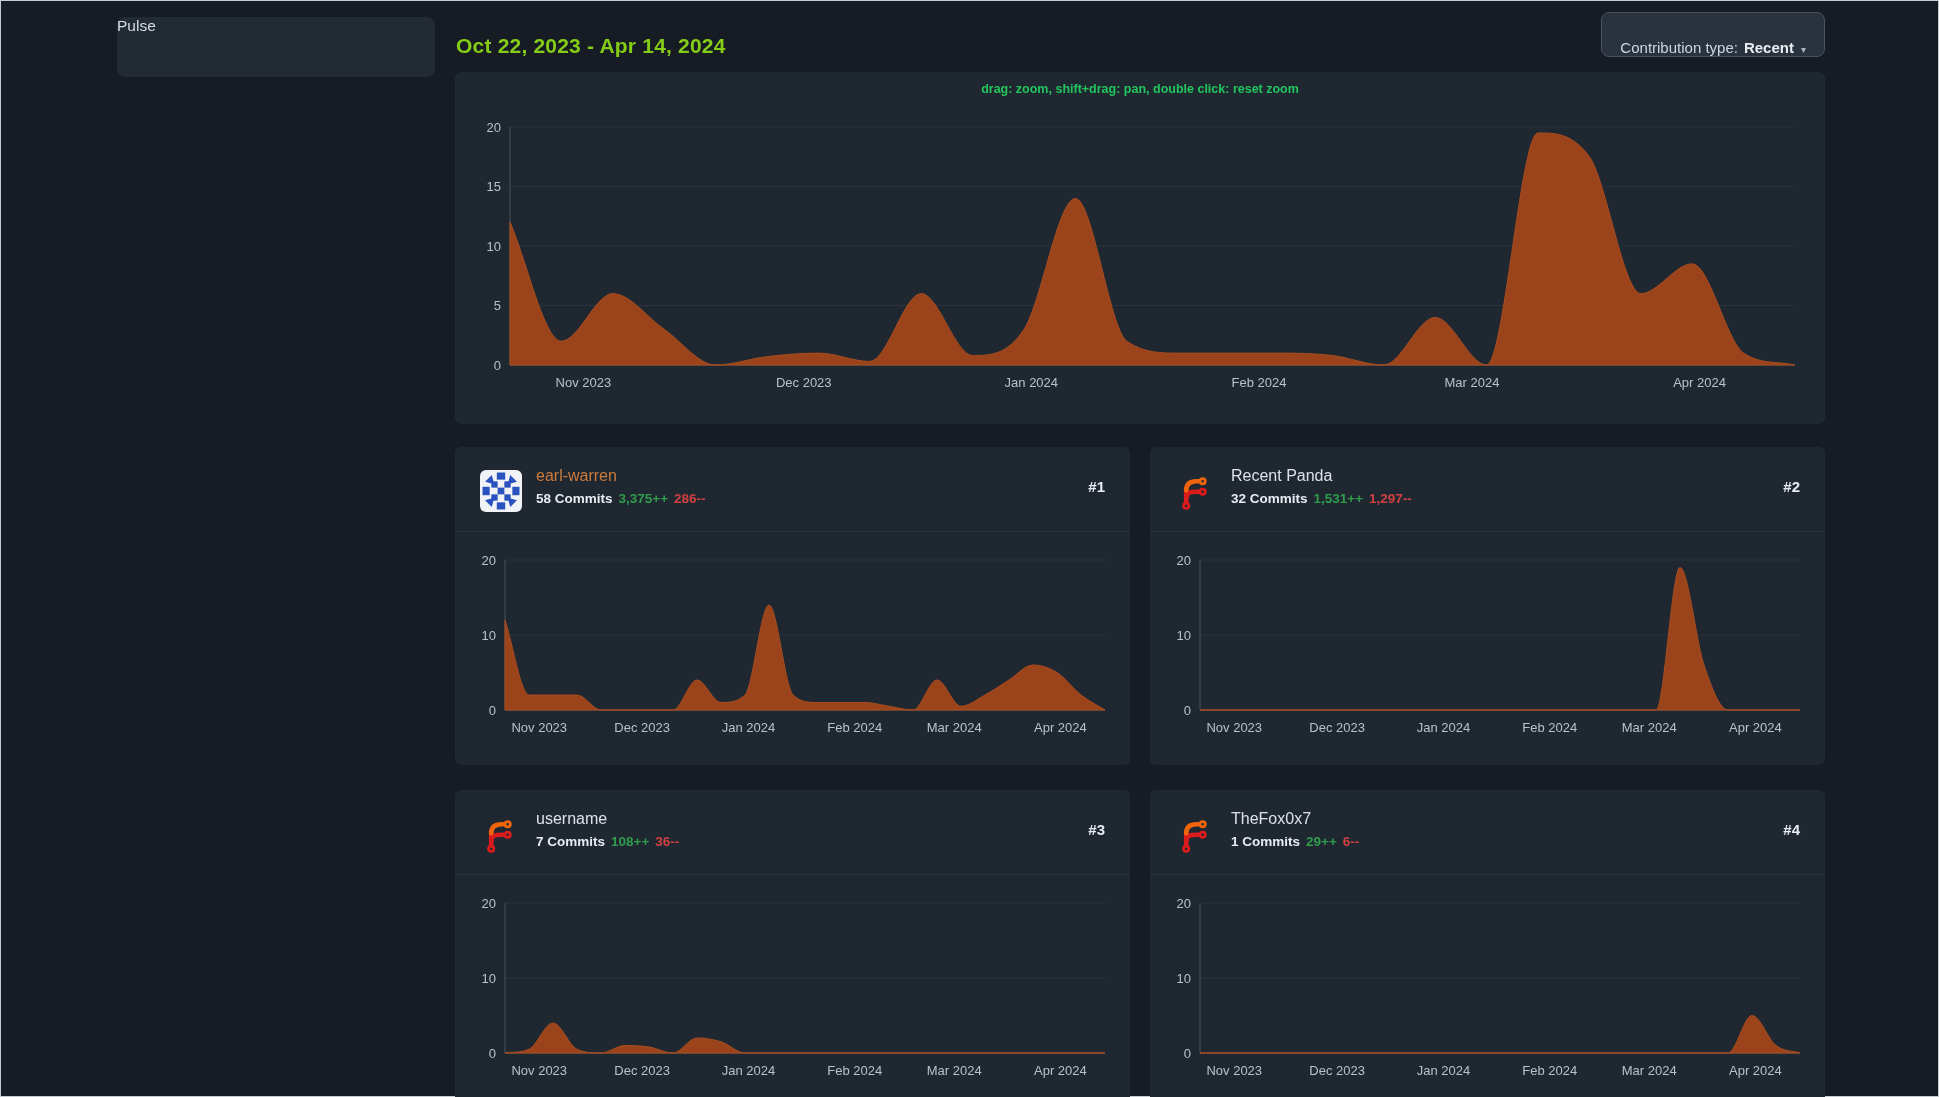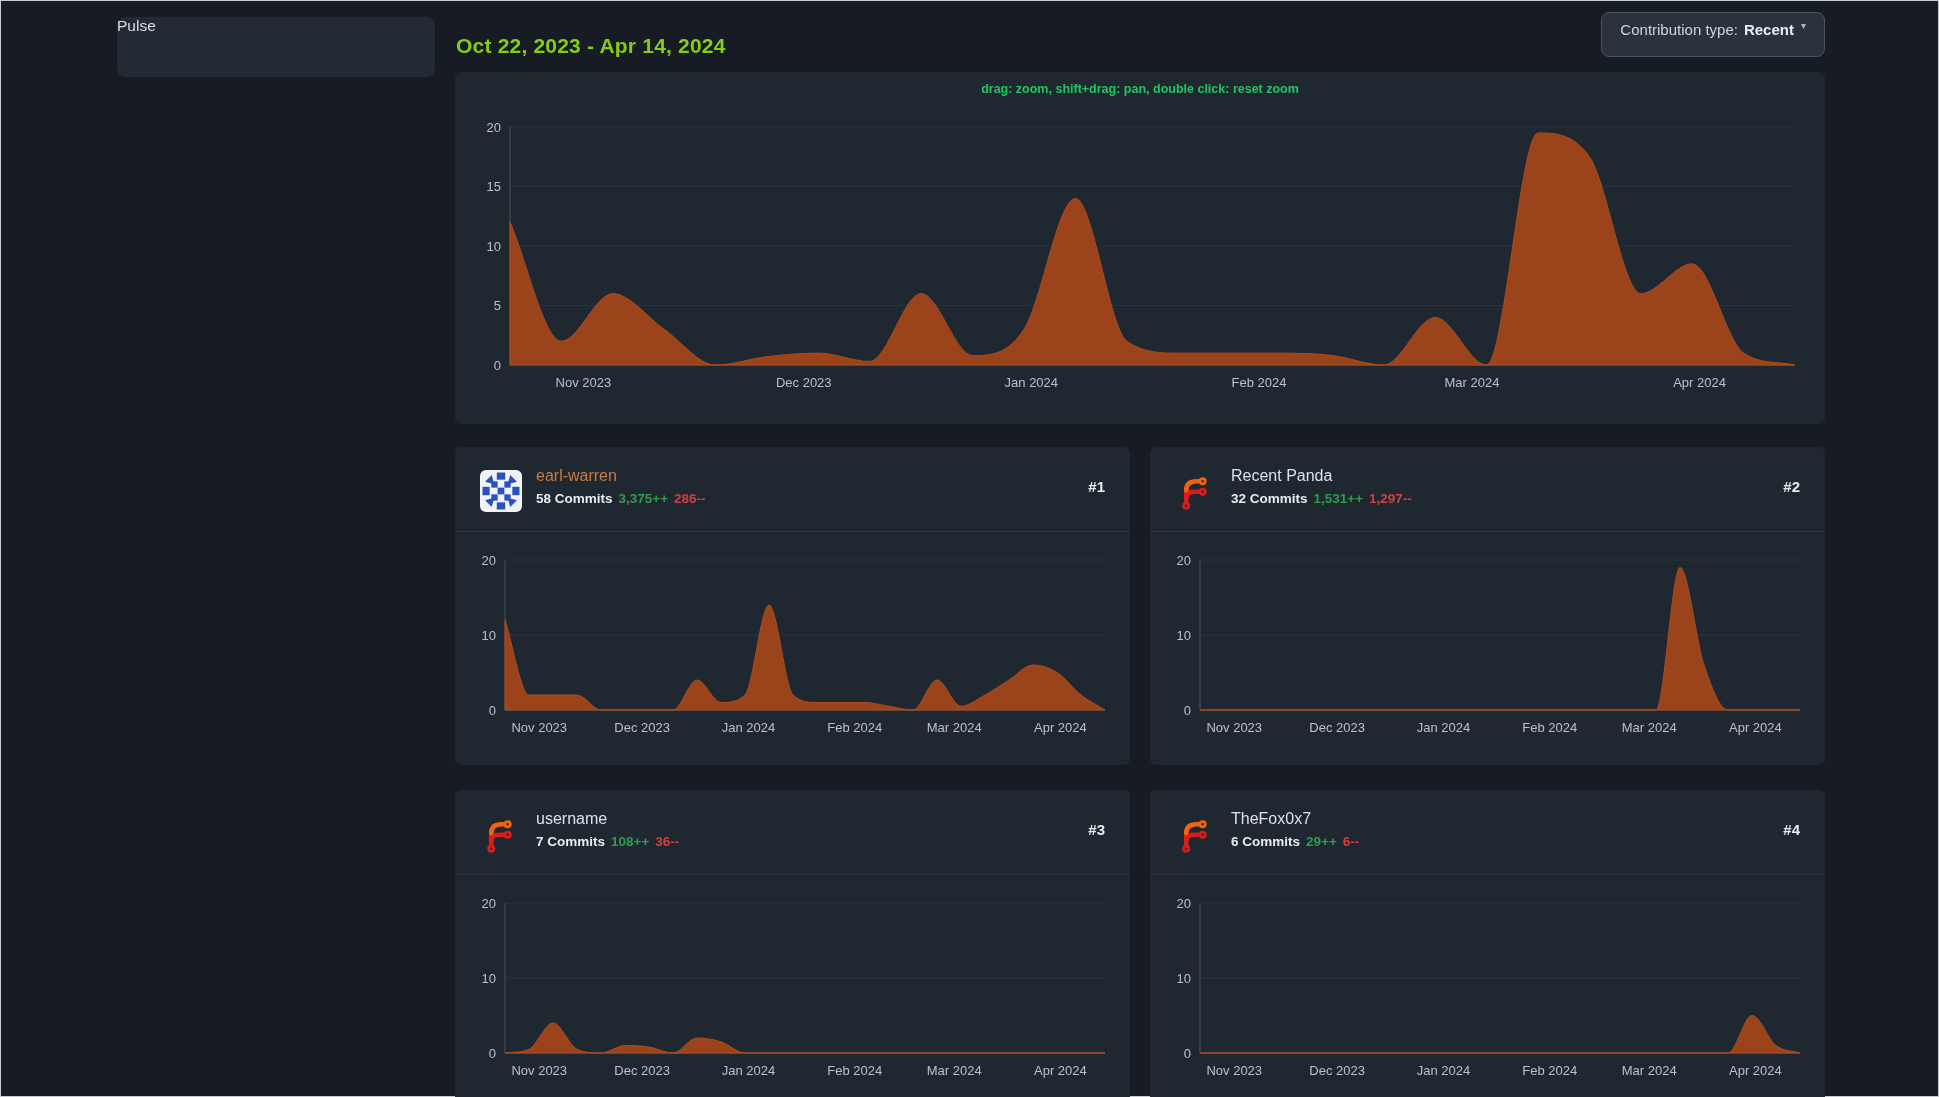--- a/index.html
+++ b/index.html
@@ -24,21 +24,21 @@
   .menu-item:first-child { border-top:none; }
   .menu-item.active { background:#2e3744; color:#e9eef4; }
 
   
   .page-title {
     position:absolute; left:456px; top:20px;
     color:#84cc16; font-size:21px; font-weight:700; letter-spacing:0.2px;
   }
   .type-dropdown {
     position:absolute; right:114px; top:12px; height:45px;
-    display:flex; align-items:flex-start; padding:8px 18px;
+    display:flex; align-items:flex-end; padding:0 18px;
     background:#2a323e; border:1px solid #49525f; border-radius:8px;
     color:#cdd5de; font-size:15px; cursor:pointer;
   }
   .type-dropdown b { color:#e9edf2; margin-left:6px; }
   .caret { margin-left:7px; font-size:10px; color:#aab2bc; transform:translateY(-1px); }
 
   
   .panel {
     position:absolute; background:#1f2731; border-radius:6px;
   }
@@ -250,21 +250,21 @@
         <path d="M32,92 L32,52" stroke="#dc1c1c" stroke-width="13"></path>
         <path d="M32,82 C32,64 44,62 60,62 L66,62" stroke="#dc1c1c" stroke-width="13"></path>
         <circle cx="79" cy="62" r="7.5" stroke="#dc1c1c" stroke-width="8"></circle>
         <path d="M32,58 C32,37 46,32 62,32 L66,32" stroke="#f0640c" stroke-width="13"></path>
         <circle cx="79" cy="32" r="7.5" stroke="#f0640c" stroke-width="8"></circle>
       </g>
     </svg>
   </span>
   <span class="c-name">TheFox0x7</span>
   <div class="c-stats">
-    <span>6 Commits</span><span class="add">29++</span><span class="del">6--</span>
+    <span>1 Commits</span><span class="add">29++</span><span class="del">6--</span>
   </div>
   <div class="c-rank">#4</div>
   <div class="c-divider"></div>
   <svg class="chart card-chart" width="675" height="234">
       <line x1="50" x2="650" y1="179" y2="179" stroke="#2a323d" stroke-width="1"></line>
       <text x="41" y="183.5" text-anchor="end" fill="#b9c1cb">0</text>
       <line x1="50" x2="650" y1="104" y2="104" stroke="#2a323d" stroke-width="1"></line>
       <text x="41" y="108.5" text-anchor="end" fill="#b9c1cb">10</text>
       <line x1="50" x2="650" y1="29" y2="29" stroke="#2a323d" stroke-width="1"></line>
       <text x="41" y="33.5" text-anchor="end" fill="#b9c1cb">20</text>

